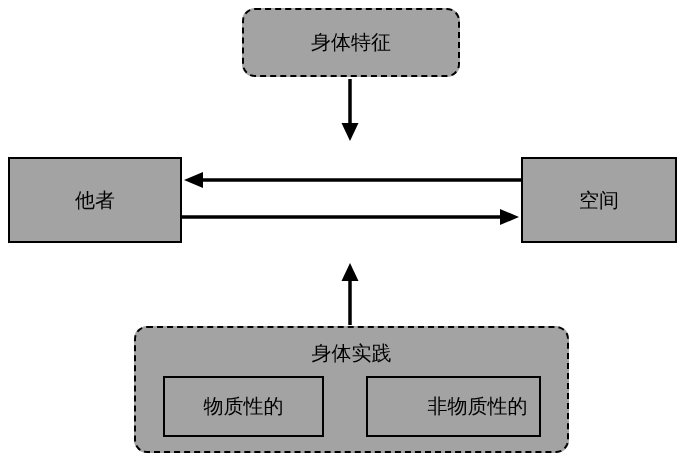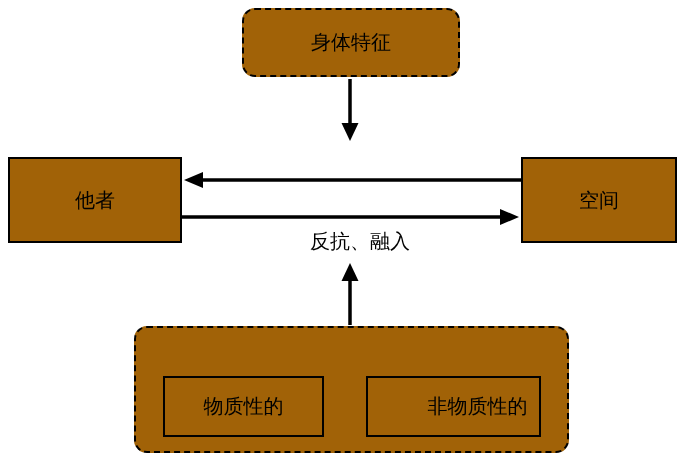--- a/index.html
+++ b/index.html
@@ -12,21 +12,21 @@
     color: #000000;
     overflow: hidden;
   }
   .box {
     position: absolute;
     box-sizing: border-box;
     display: flex;
     align-items: center;
     justify-content: center;
     font-size: 20px;
-    background: #a16207;
+    background: #a3a3a3;
   }
   .solid  { border: 2px solid #000000; }
   .dashed { border: 2px dashed #000000; border-radius: 13px; }
   .arrow-label {
     position: absolute;
     font-size: 20px;
     text-align: center;
     white-space: nowrap;
   }
   #top-box      { left: 242px; top: 8px;   width: 218px; height: 69px; }
@@ -85,24 +85,24 @@
 
 
   <div id="left-box" class="box solid">
     <span>他者</span>
   </div>
 
   <div id="right-box" class="box solid">
     <span>空间</span>
   </div>
 
-  <div id="label-resist" class="arrow-label">反抗、融入</div>
 
   <div id="bottom-box" class="box dashed"></div>
 
+  <div id="bottom-box-title">身体实践</div>
 
   <div id="inner-box-material" class="box solid">
     <span>物质性的</span>
   </div>
 
   <div id="inner-box-nonmaterial" class="box solid">
     <span>非物质性的</span>
   </div>
 
 </div>

